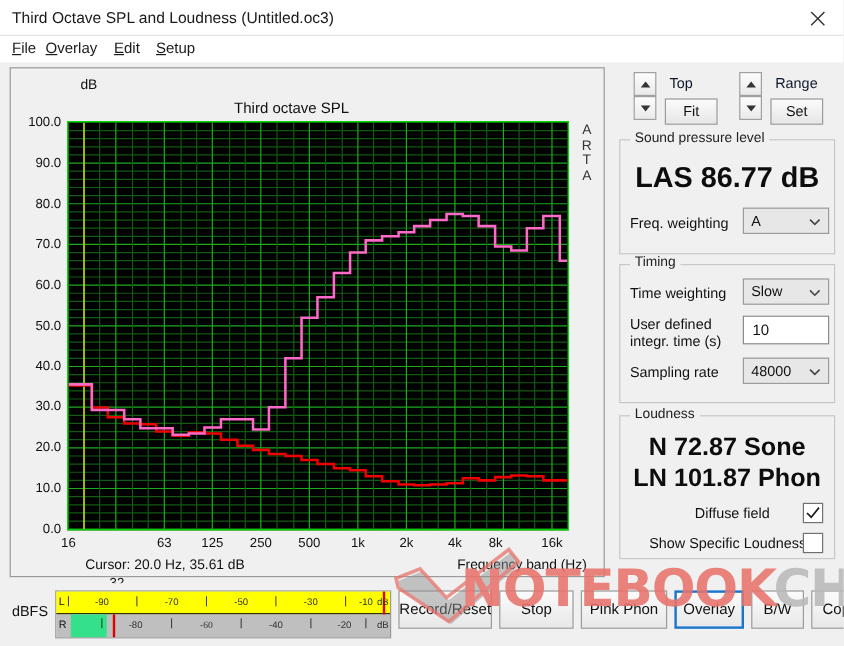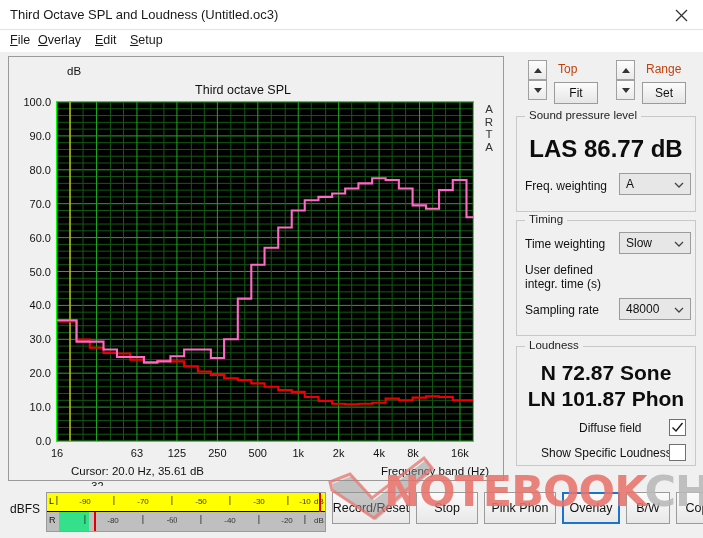--- a/index.html
+++ b/index.html
@@ -93,21 +93,21 @@
     position:absolute; left:0; width:19px; height:20px;
     background:linear-gradient(#fdfdfd,#eaeaea);
     border:1px solid #a0a0a0; cursor:pointer;
     display:flex; align-items:center; justify-content:center;
   }
   .spinbtn.up { top:0; }
   .spinbtn.dn { top:20px; }
   .tri { width:0; height:0; border-left:4px solid transparent; border-right:4px solid transparent; }
   .tri.up { border-bottom:5px solid #333; }
   .tri.dn { border-top:5px solid #333; }
-  .spinlabel { position:absolute; font-size:12px; color:#c2410c; }
+  .spinlabel { position:absolute; font-size:12px; color:#0f172a; }
   .smallbtn {
     position:absolute; height:22px; min-width:42px; padding:0 10px;
     background:linear-gradient(#fbfbfb,#e6e6e6);
     border:1px solid #9b9b9b; font-size:12px; color:#111;
     cursor:pointer; display:flex; align-items:center; justify-content:center;
     font-family:"Liberation Sans", sans-serif;
   }
 
   
   .group {
@@ -377,20 +377,23 @@
       <div class="fieldlabel" style="left:8px; top:16px;">Time weighting</div>
       <div class="combo" style="left:102px; top:11px; width:72px;">
         <span class="cv">Slow</span>
         <svg class="chev" viewBox="0 0 10 10">
           <polyline points="1,3 5,7 9,3" fill="none" stroke="#444" stroke-width="1.3"></polyline>
         </svg>
       </div>
 
       <div class="fieldlabel" style="left:8px; top:42px;">User defined</div>
       <div class="fieldlabel" style="left:8px; top:56px;">integr. time (s)</div>
+      <div class="textfield" style="left:102px; top:42px; width:72px;">
+        <span class="tv">10</span>
+      </div>
 
       <div class="fieldlabel" style="left:8px; top:82px;">Sampling rate</div>
       <div class="combo" style="left:102px; top:77px; width:72px;">
         <span class="cv">48000</span>
         <svg class="chev" viewBox="0 0 10 10">
           <polyline points="1,3 5,7 9,3" fill="none" stroke="#444" stroke-width="1.3"></polyline>
         </svg>
       </div>
     </div>
 

